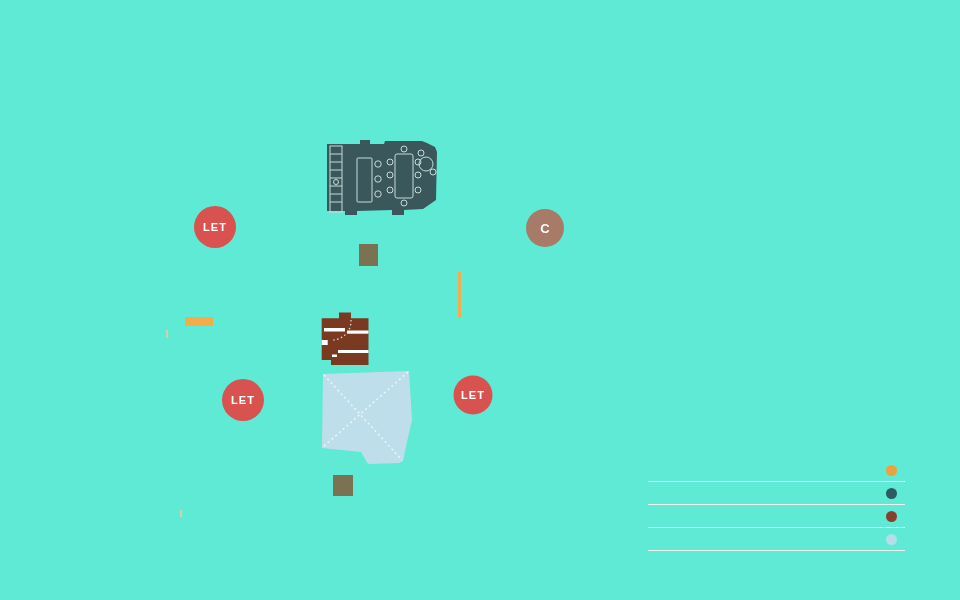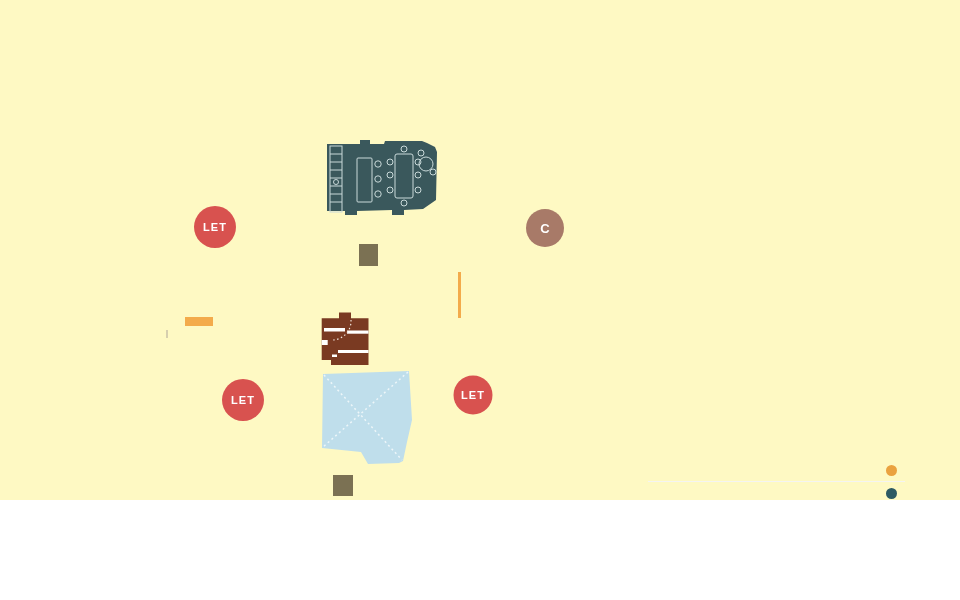--- a/index.html
+++ b/index.html
@@ -1,16 +1,16 @@
 <!DOCTYPE html>
 <html><head>
 <meta charset="utf-8">
 <style>
   html,body{margin:0;padding:0;background:#fff;}
-  #canvas{position:relative;width:960px;height:500px;background:#fef9c3;overflow:hidden;
+  #canvas{position:relative;width:960px;height:600px;background:#5eead4;overflow:hidden;
           font-family:"Liberation Sans", sans-serif;}
   .abs{position:absolute;}
   .marker-text{font:bold 11px "Liberation Sans", sans-serif;letter-spacing:1px;}
   .marker-text-lg{font:bold 13px "Liberation Sans", sans-serif;}
   .legend{position:absolute;left:648px;top:459px;width:257px;}
   .legend-row{height:23px;display:flex;align-items:center;justify-content:flex-end;
               padding-right:8px;border-bottom:1px solid #efefef;box-sizing:border-box;}
   .legend-row:first-child{border-bottom-color:#f4f4f2;}
 </style>
 </head>

